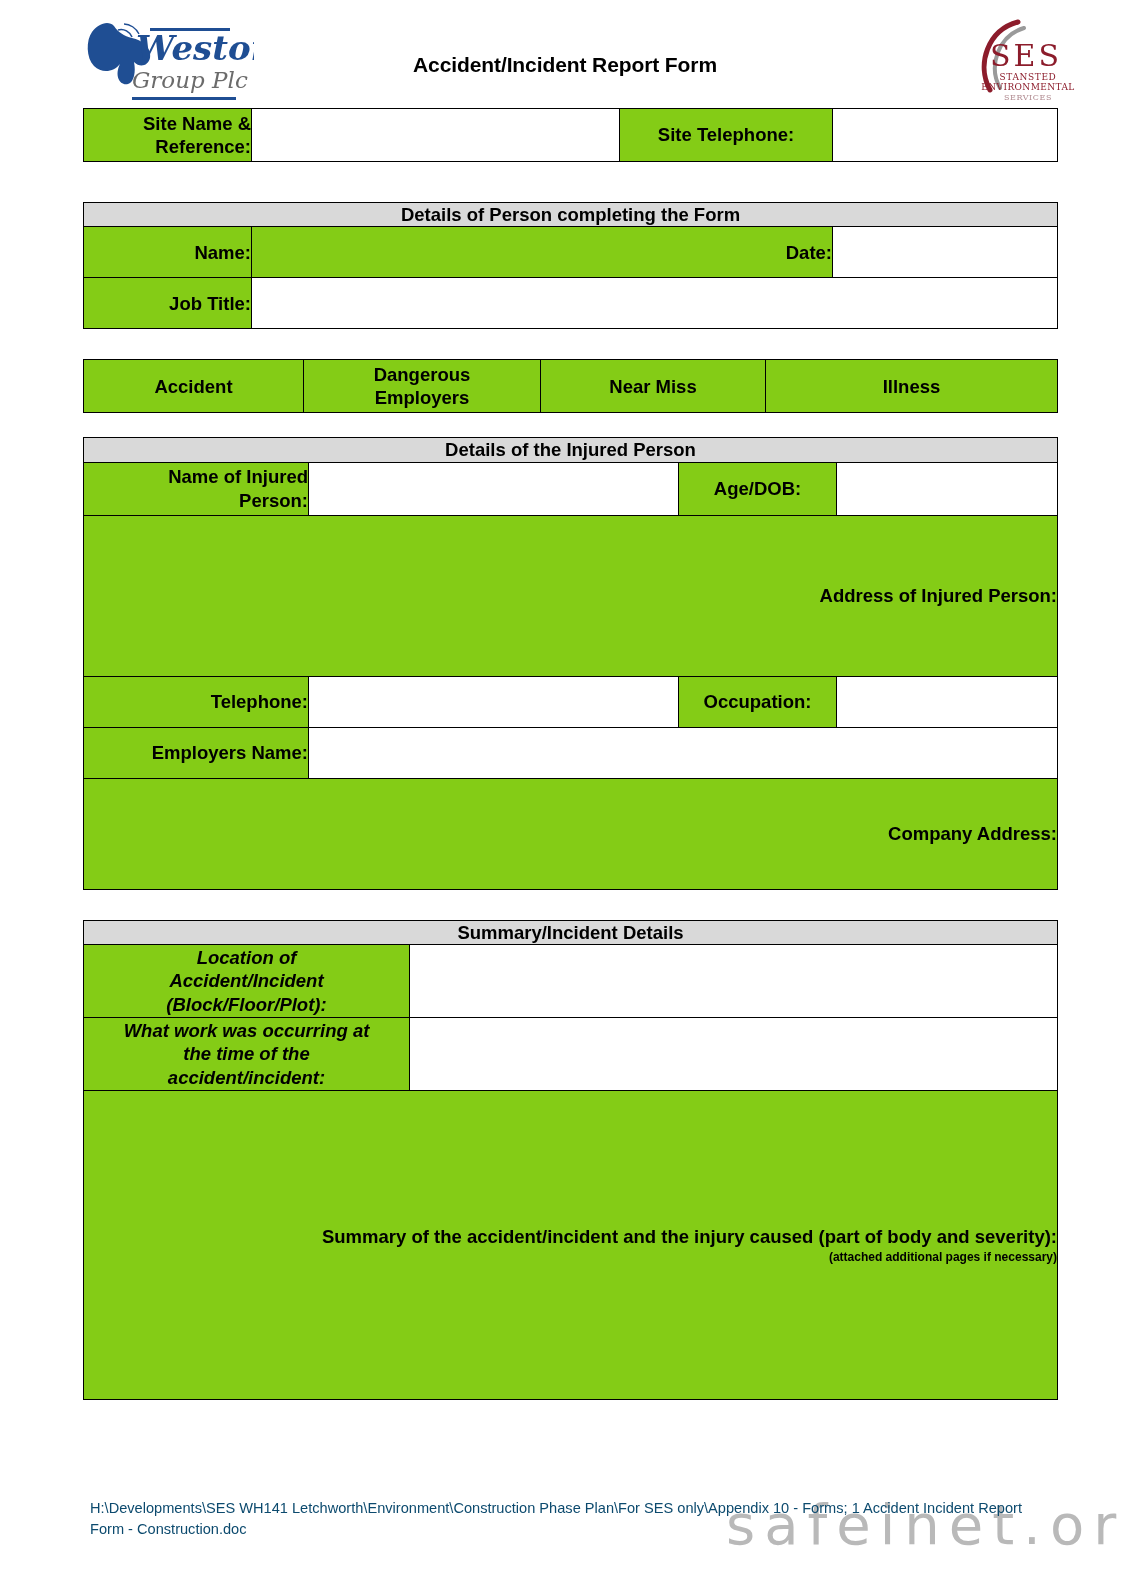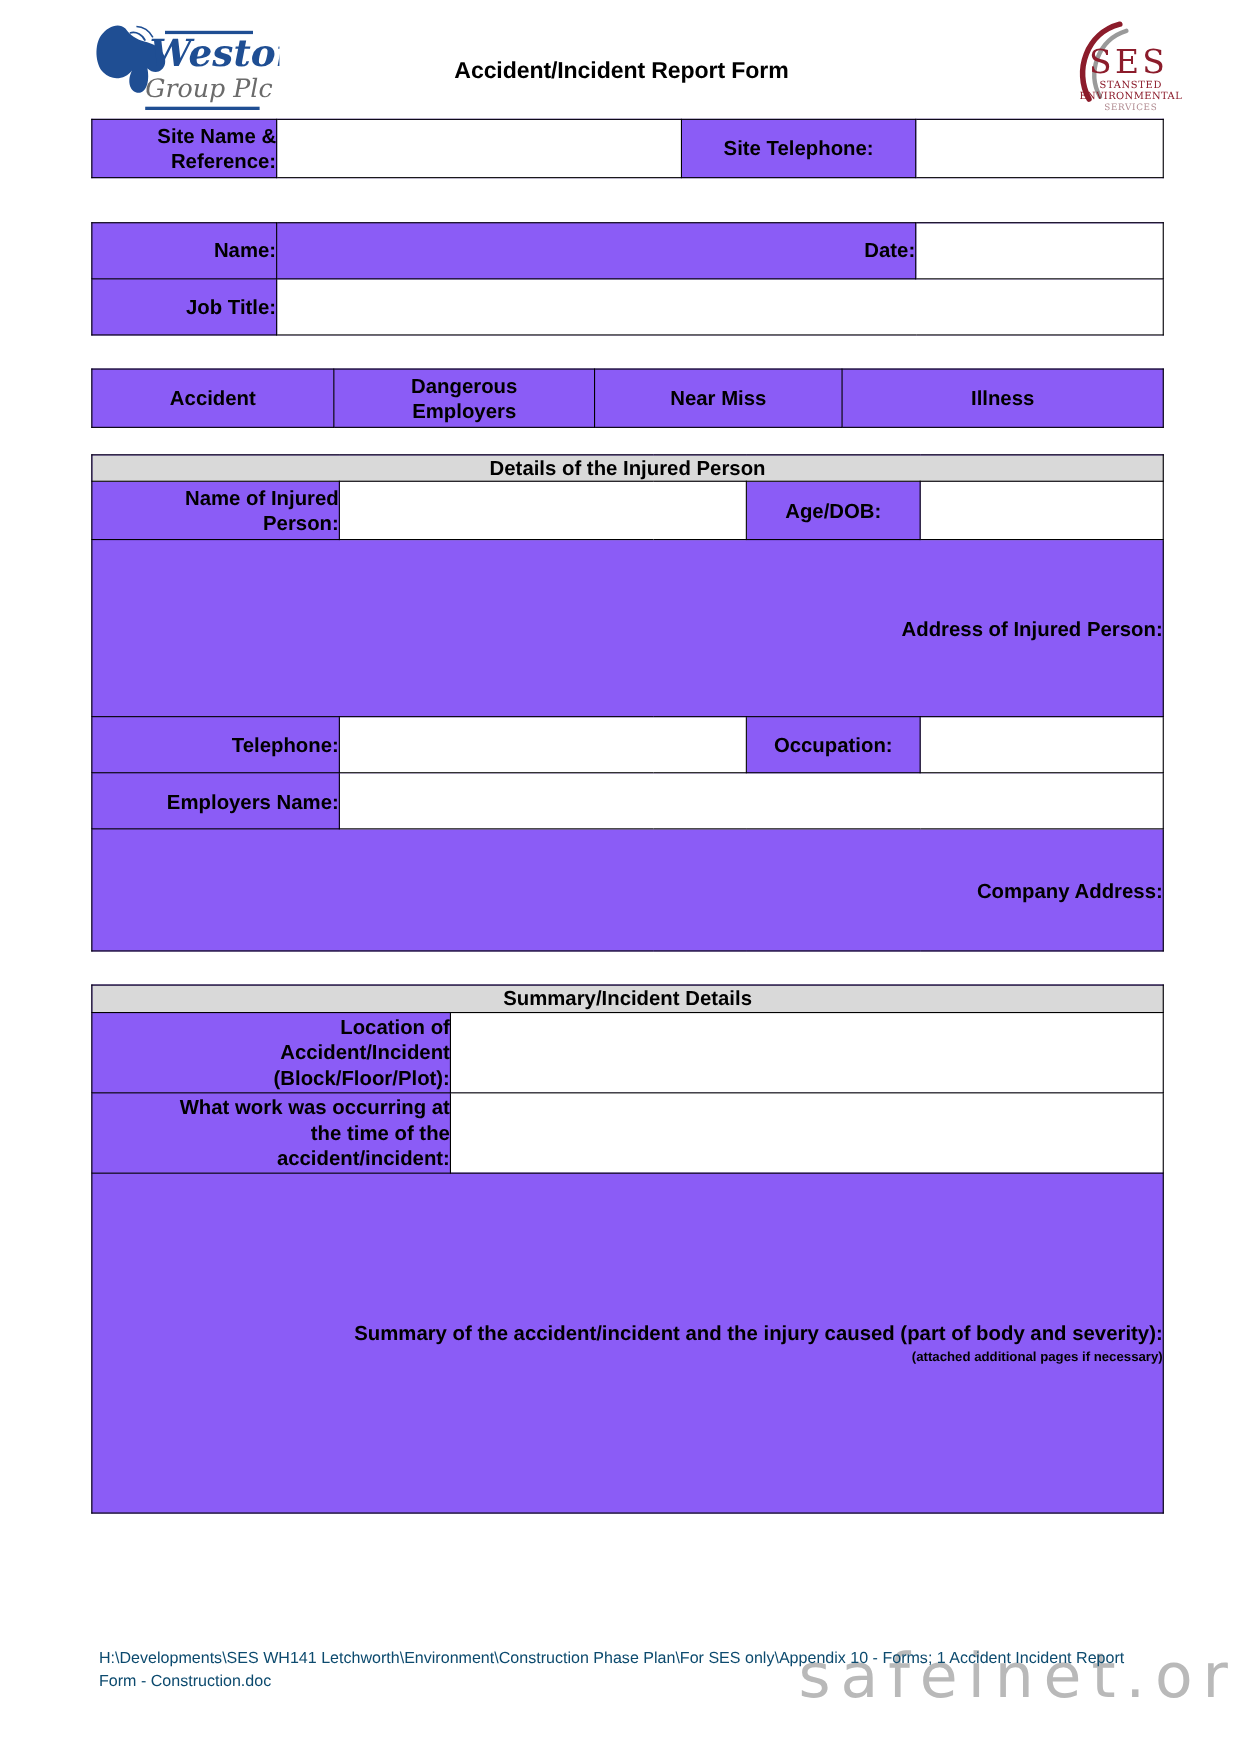--- a/index.html
+++ b/index.html
@@ -56,38 +56,39 @@
     height: 90px;
   }
   .logo-ses svg { display: block; }
 
   
   table.form {
     border-collapse: collapse;
     table-layout: fixed;
     width: 974px;
     margin: 0 0 0 83px;
-    background: #8b5cf6;
+    background: #84cc16;
   }
   table.form td {
     border: 1.6px solid #000000;
     padding: 0;
     vertical-align: middle;
     font-size: 18.5px;
     font-weight: bold;
     line-height: 1.26;
   }
   .lbl-r {
     text-align: right;
     padding: 9px 9px 9px 6px;
   }
   .lbl-l {
-    text-align: right;
+    text-align: center;
     padding: 9px 6px 9px 9px;
     vertical-align: top;
+    font-style: italic;
   }
   .lbl-c {
     text-align: center;
     padding: 10px 6px;
   }
   .val { background: #ffffff; }
 
   .section-head {
     background: #d9d9d9;
     text-align: center;
@@ -203,20 +204,23 @@
   <div class="gap-40"></div>
 
   <table class="form">
     <colgroup>
       <col style="width:168px">
       <col style="width:581px">
       <col style="width:225px">
     </colgroup>
     <tbody>
       <tr>
+        <td class="section-head" colspan="3">Details of Person completing the Form</td>
+      </tr>
+      <tr>
         <td class="lbl-r">Name:</td>
         <td class="lbl-r" style="height:50px">Date:</td>
         <td class="val"></td>
       </tr>
       <tr>
         <td class="lbl-r">Job Title:</td>
         <td class="val" colspan="2" style="height:50px"></td>
       </tr>
     </tbody>
   </table>

